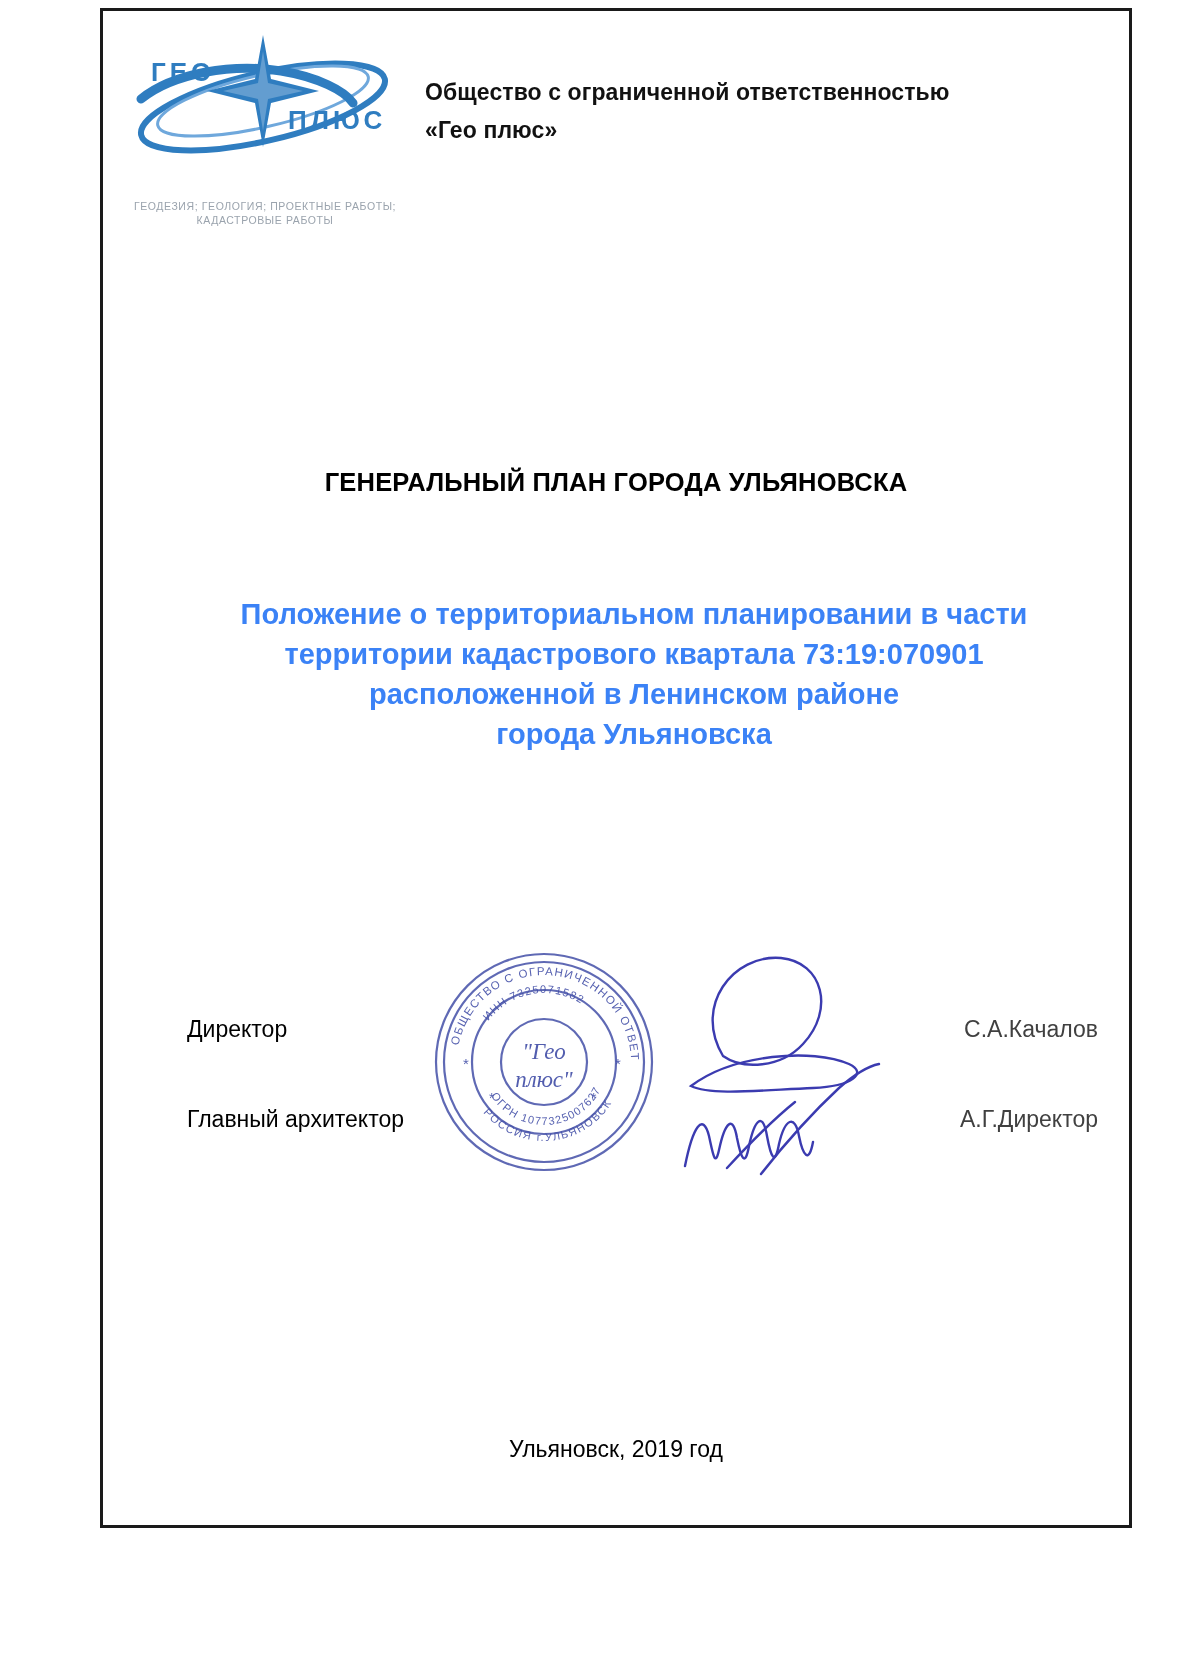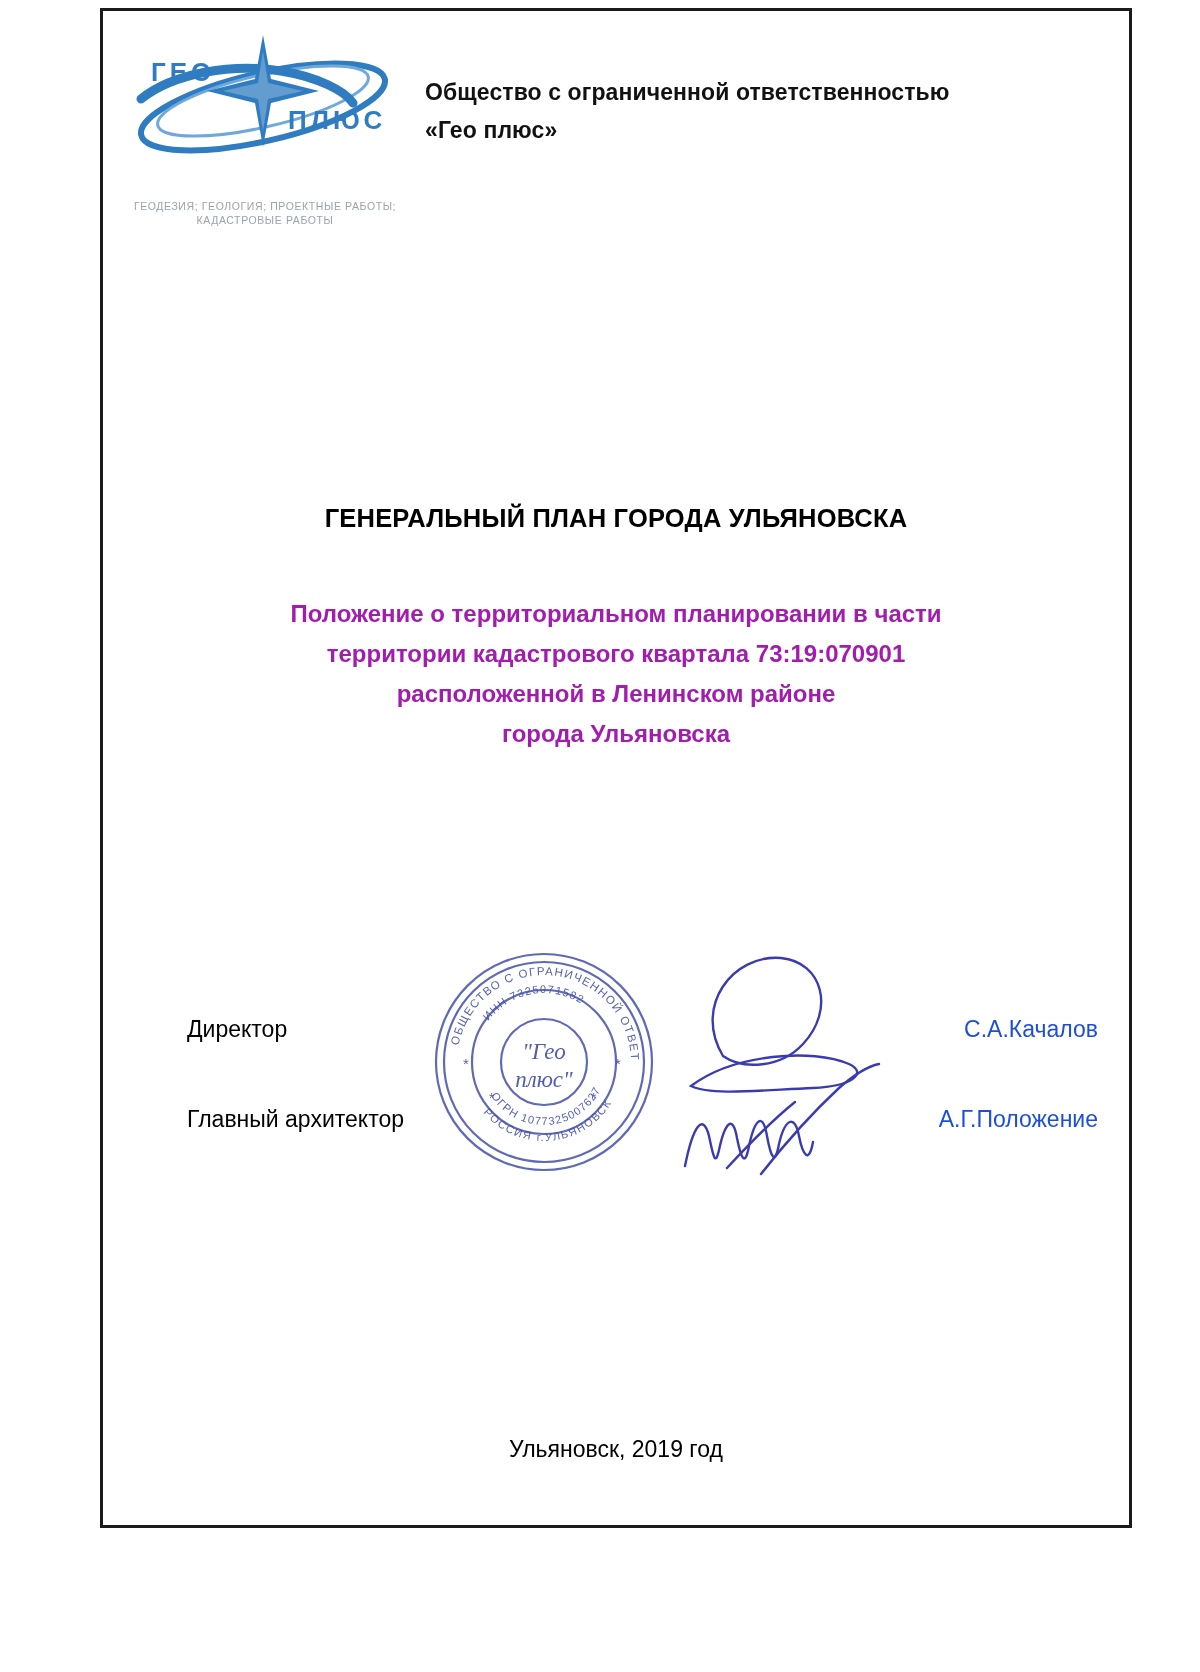--- a/index.html
+++ b/index.html
@@ -76,39 +76,39 @@
     font-weight: bold;
     line-height: 38px;
     color: #111111;
     letter-spacing: 0.1px;
   }
 
   
   .main-title {
     position: absolute;
     left: 0;
-    top: 493px;
+    top: 457px;
     width: 100%;
     text-align: center;
     font-size: 25.5px;
     font-weight: bold;
     letter-spacing: 0.2px;
     color: #000;
   }
 
   .subtitle {
     position: absolute;
-    left: 0;
+    left: 18px;
     top: 583px;
     width: 100%;
     text-align: center;
-    font-size: 24px;
+    font-size: 29px;
     font-weight: bold;
     line-height: 40px;
-    color: #a21caf;
+    color: #3b82f6;
   }
   .subtitle div { white-space: nowrap; }
 
   
   .sign-row {
     position: absolute;
     width: 100%;
     height: 40px;
     margin-left: 24px;
   }
@@ -118,21 +118,21 @@
   .sign-role {
     position: absolute;
     left: 60px;
     font-size: 23px;
     color: #000;
   }
   .sign-name {
     position: absolute;
     right: 55px;
     font-size: 23px;
-    color: #1d4ed8;
+    color: #404040;
     text-align: right;
   }
 
   
   .stamp {
     position: absolute;
     left: 330px;
     top: 940px;
     width: 222px;
     height: 222px;
@@ -256,17 +256,17 @@
     </svg>
   </div>
 
   <div class="sign-row row1">
     <span class="sign-role">Директор</span>
     <span class="sign-name">С.А.Качалов</span>
   </div>
 
   <div class="sign-row row2">
     <span class="sign-role">Главный архитектор</span>
-    <span class="sign-name">А.Г.Положение</span>
+    <span class="sign-name">А.Г.Директор</span>
   </div>
 
   <div class="footer">Ульяновск, 2019 год</div>
 </div>
 
 </body></html>

